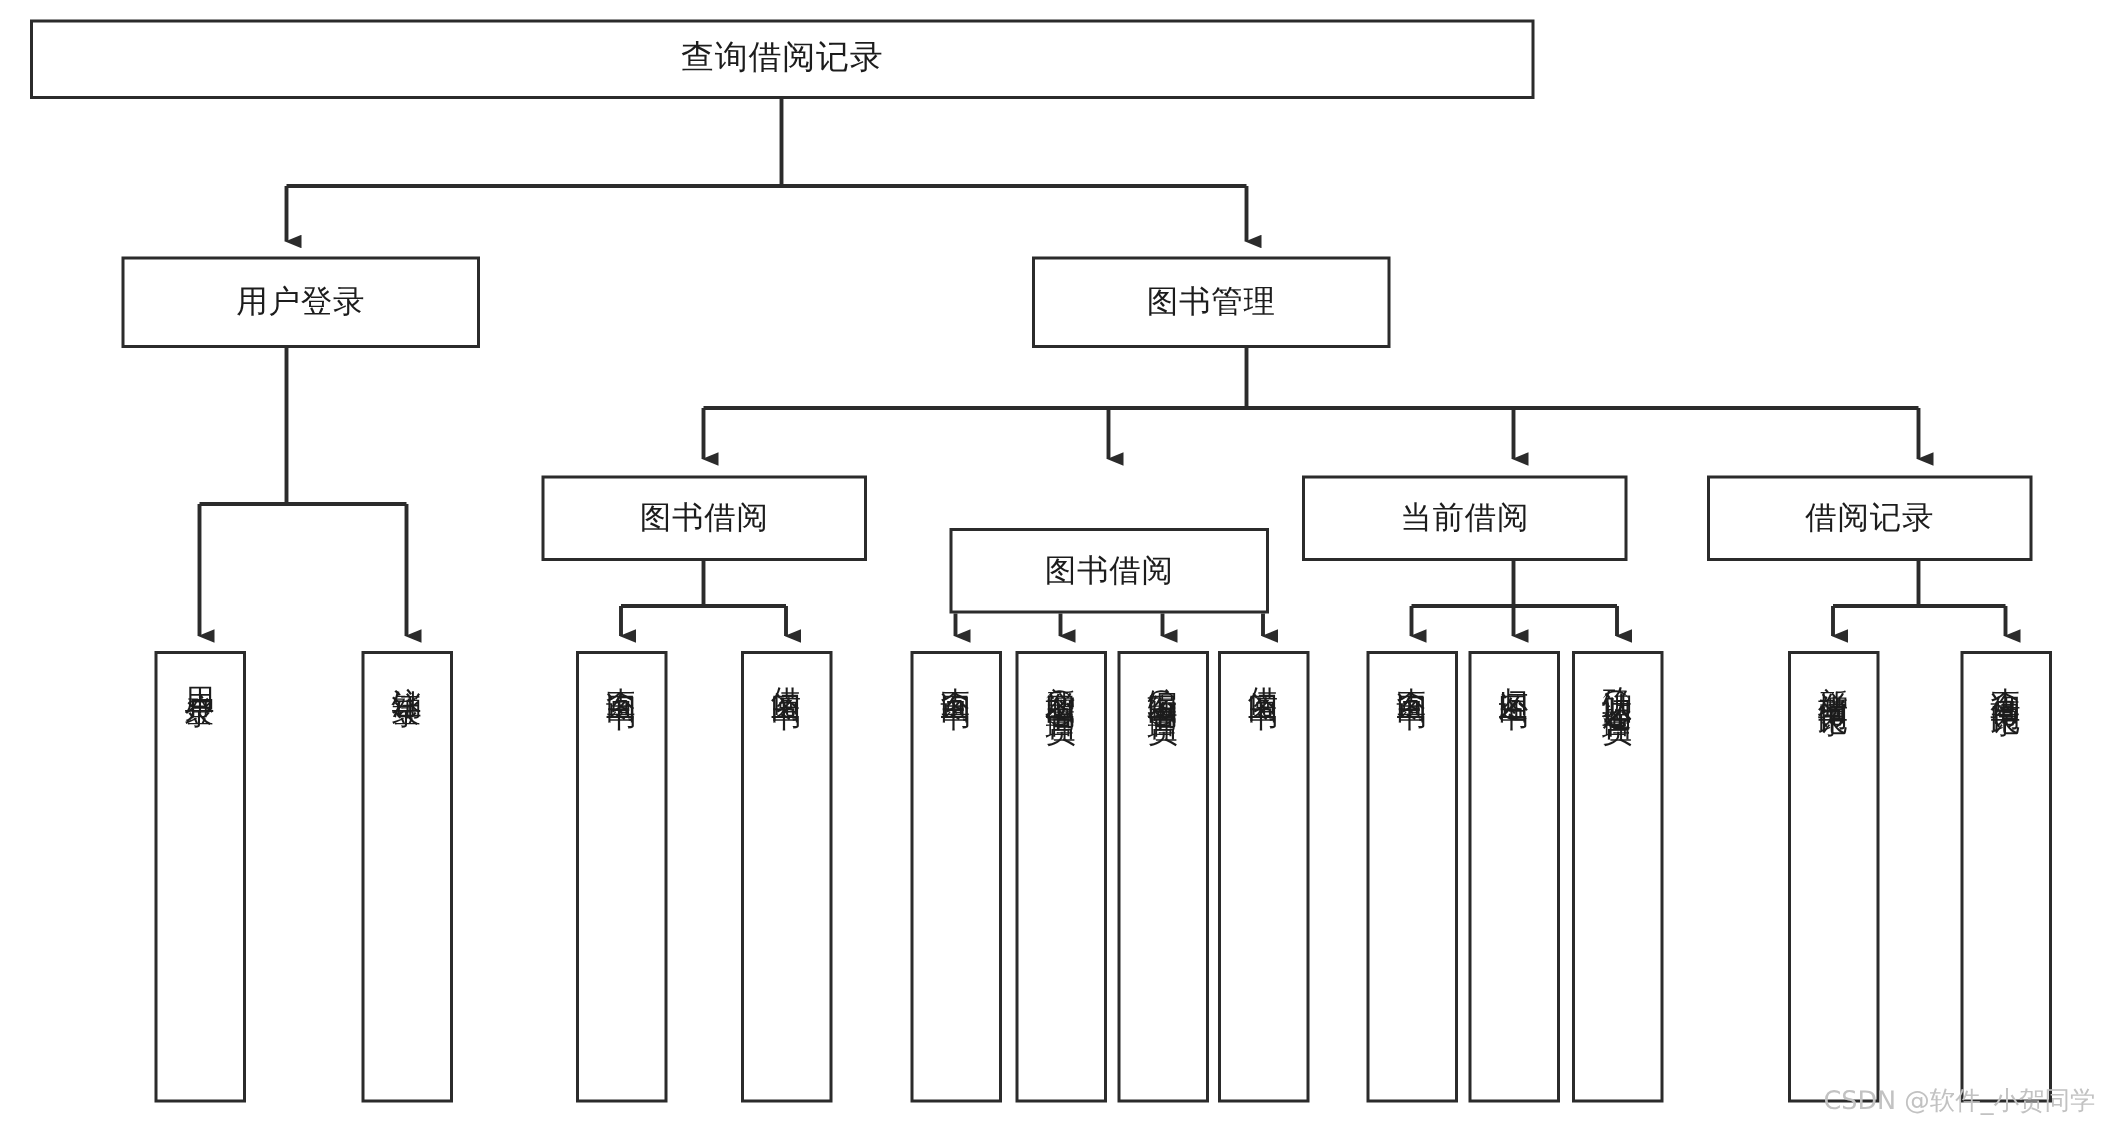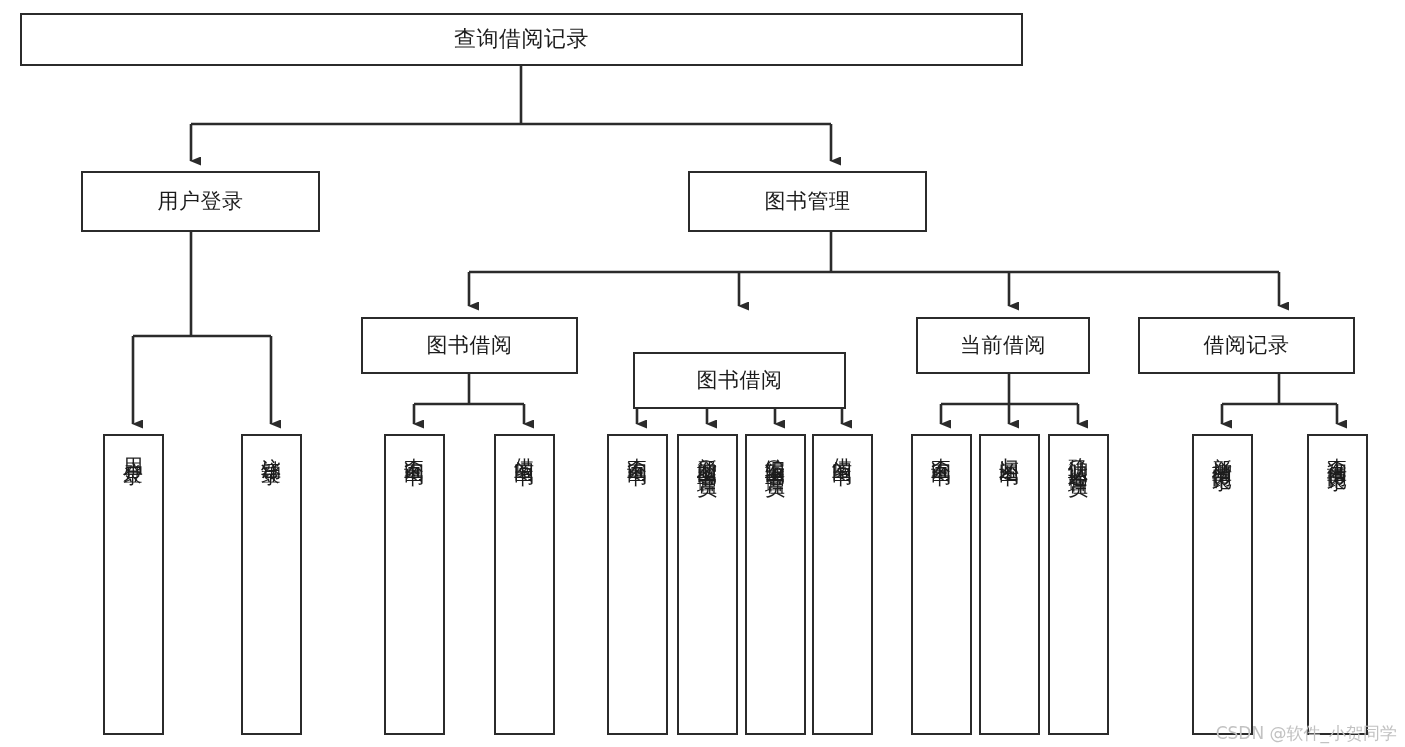--- a/index.html
+++ b/index.html
@@ -139,21 +139,21 @@
   <div class="node h" style="left:688px; top:171px; width:239px; height:61px;">
     <span class="label">图书管理</span>
   </div>
 
   <div class="node h" style="left:361px; top:317px; width:217px; height:57px;">
     <span class="label">图书借阅</span>
   </div>
   <div class="node h" style="left:633px; top:317px; width:213px; height:57px;margin-top:35px;">
     <span class="label">图书借阅</span>
   </div>
-  <div class="node h" style="left:916px; top:317px; width:174px; height:57px;">
+  <div class="node h" style="left:868px; top:317px; width:217px; height:57px;">
     <span class="label">当前借阅</span>
   </div>
   <div class="node h" style="left:1138px; top:317px; width:217px; height:57px;">
     <span class="label">借阅记录</span>
   </div>
 
   <div class="node v" style="left:103px; top:434px; width:61px; height:301px;">
     <span class="label">用户登录</span>
   </div>
   <div class="node v" style="left:241px; top:434px; width:61px; height:301px;">

